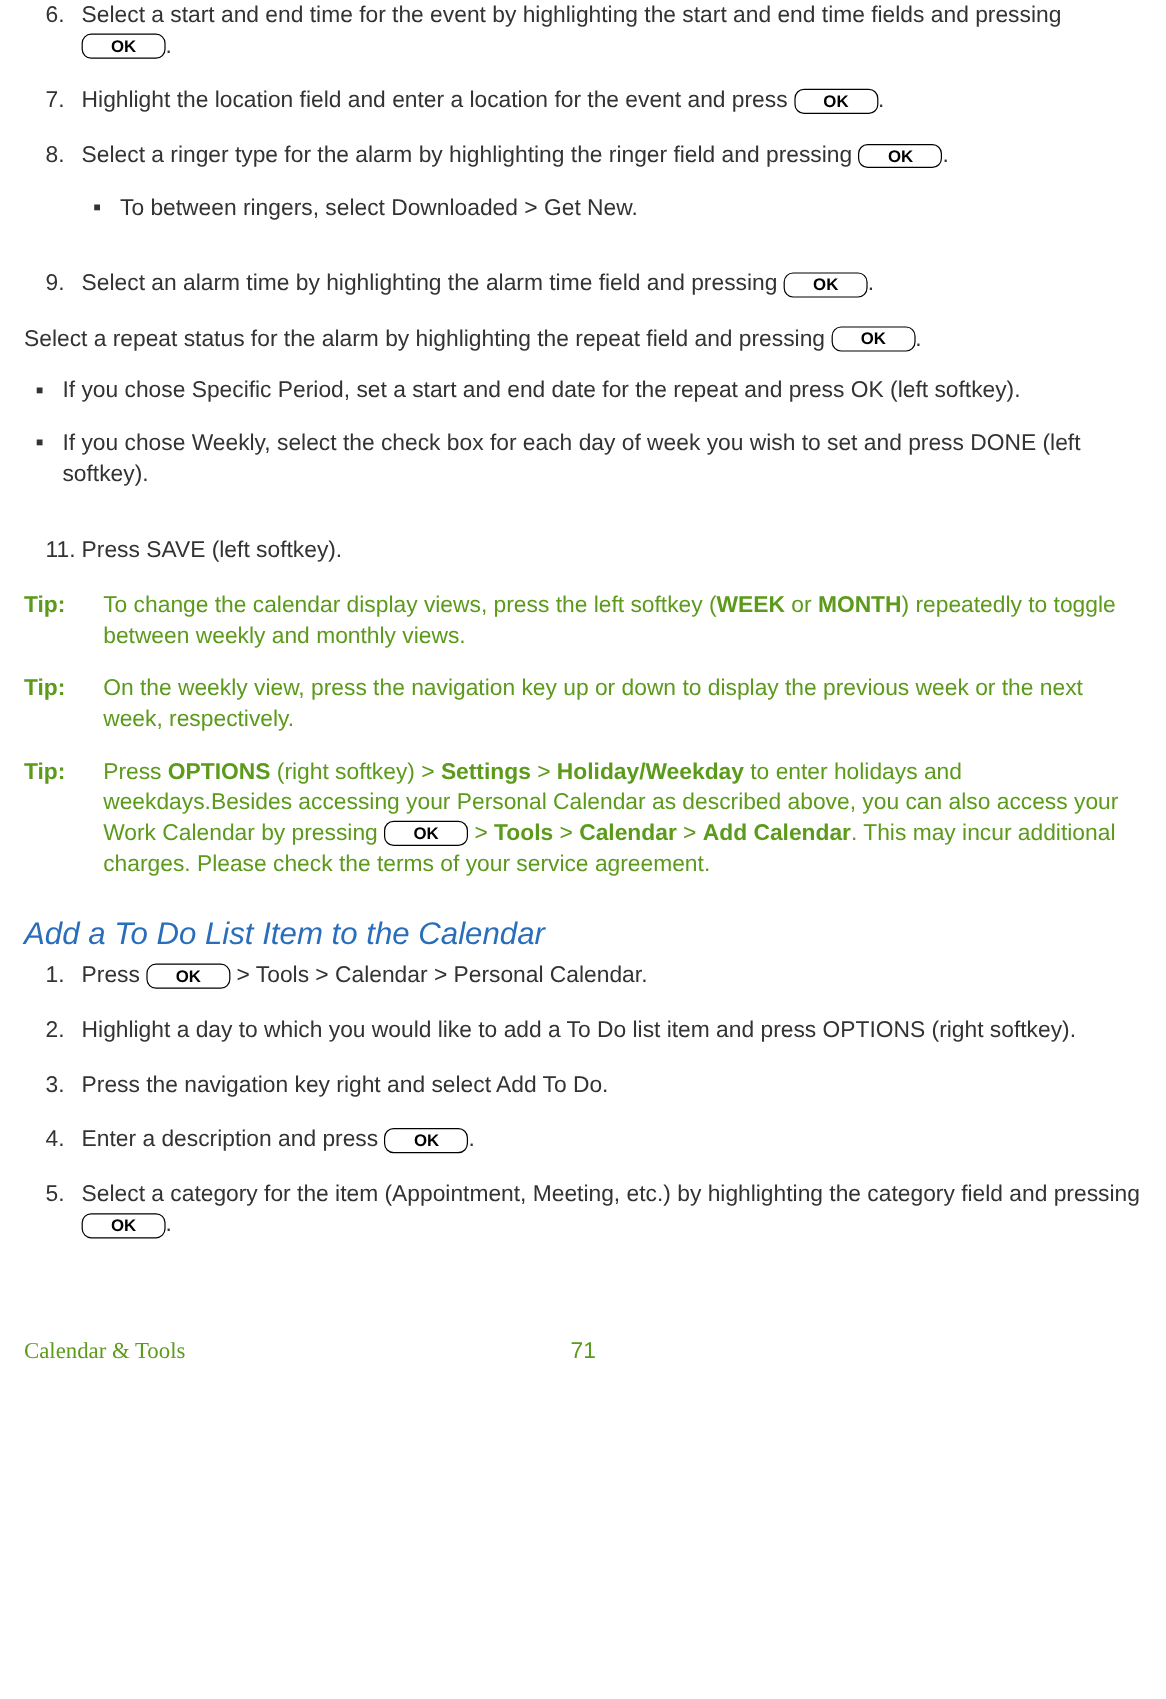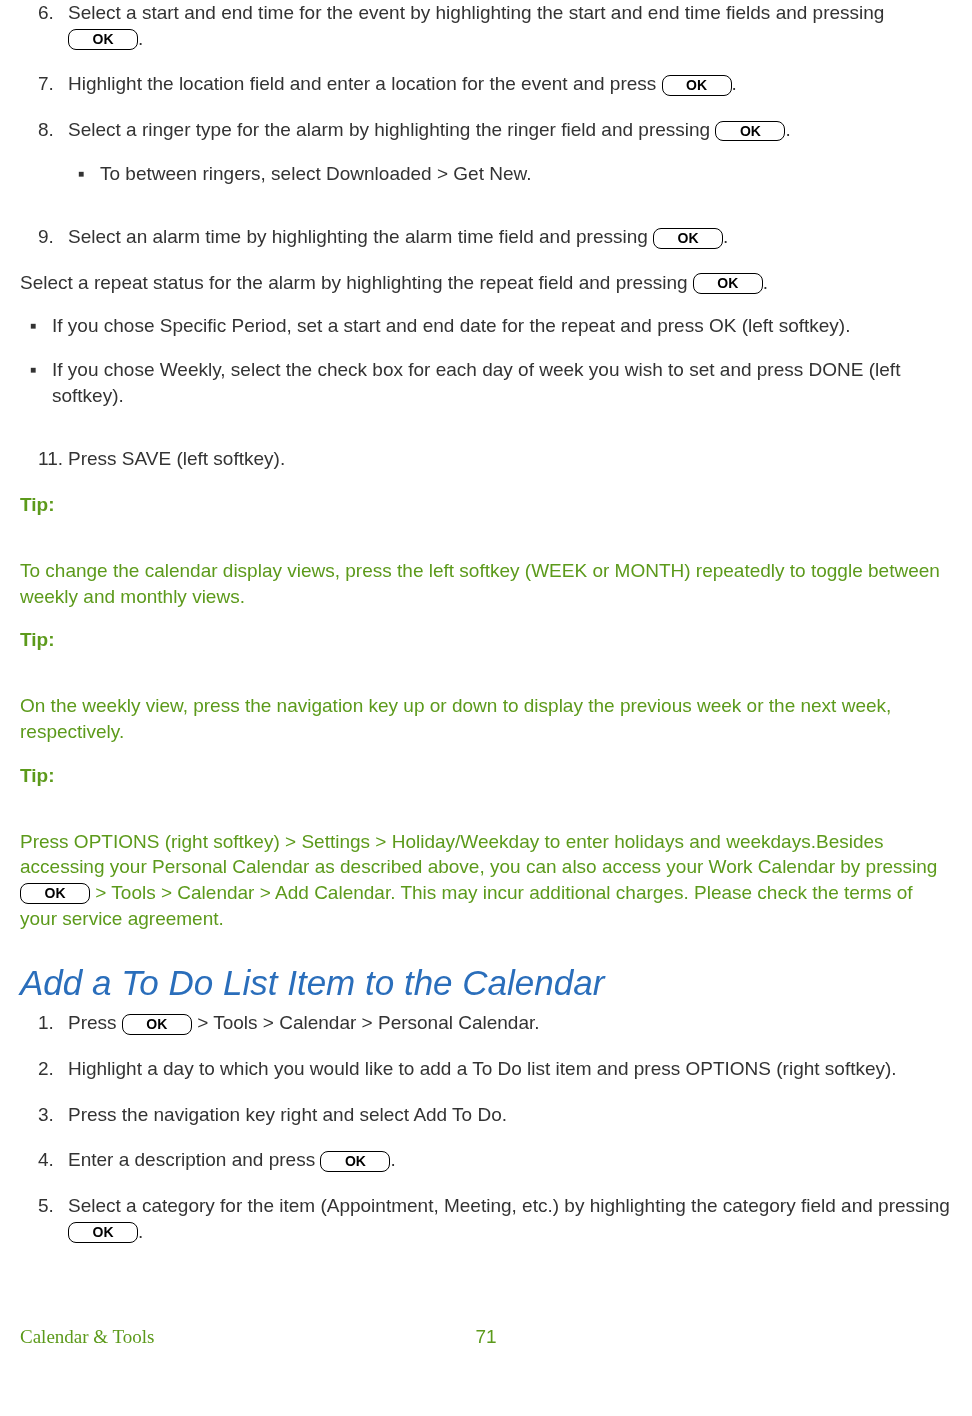--- a/index.html
+++ b/index.html
@@ -65,37 +65,36 @@
     vertical-align: middle;
     line-height: 1.2;
     background: #fff;
     color: #000;
     font-family: Arial, Helvetica, sans-serif;
   }
   .tip-row {
     display: flex;
     margin-bottom: 18px;
     color: #5c9a1b;
-    flex-direction: column;
   }
   .tip-row .tip-label {
     flex: 0 0 66px;
     font-weight: bold;
     color: #5c9a1b;
   }
   .tip-row .tip-content {
     flex: 1;
   }
   .tip-row b {
-    font-weight: normal;
+    font-weight: bold;
   }
   .heading {
     color: #2a6ebb;
     font-style: italic;
-    font-size: 35px;
+    font-size: 26px;
     margin-top: 28px;
     margin-bottom: 4px;
   }
   .intro {
     color: #333;
     margin-bottom: 18px;
   }
   .footer-wrap {
     position: relative;
     margin-top: 80px;

